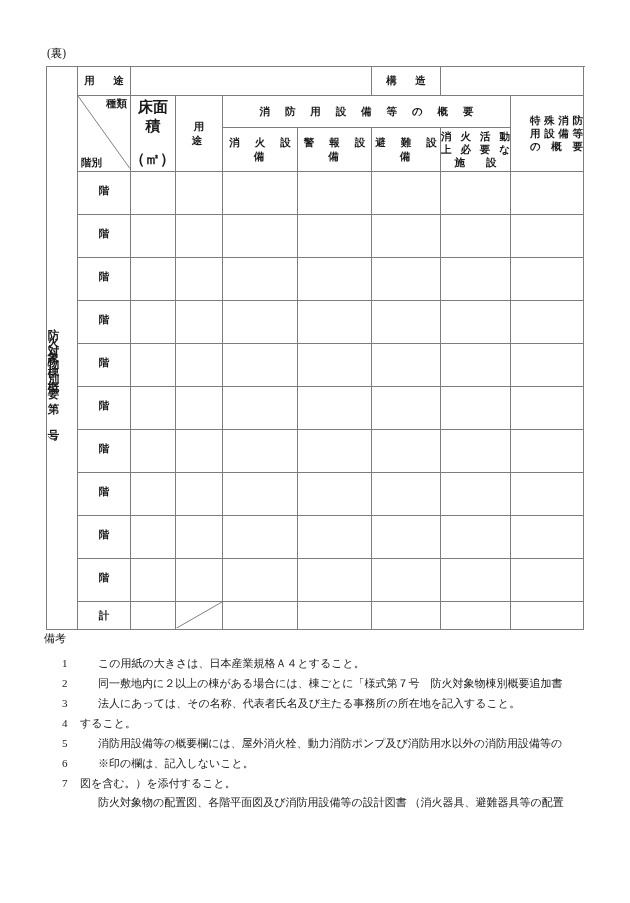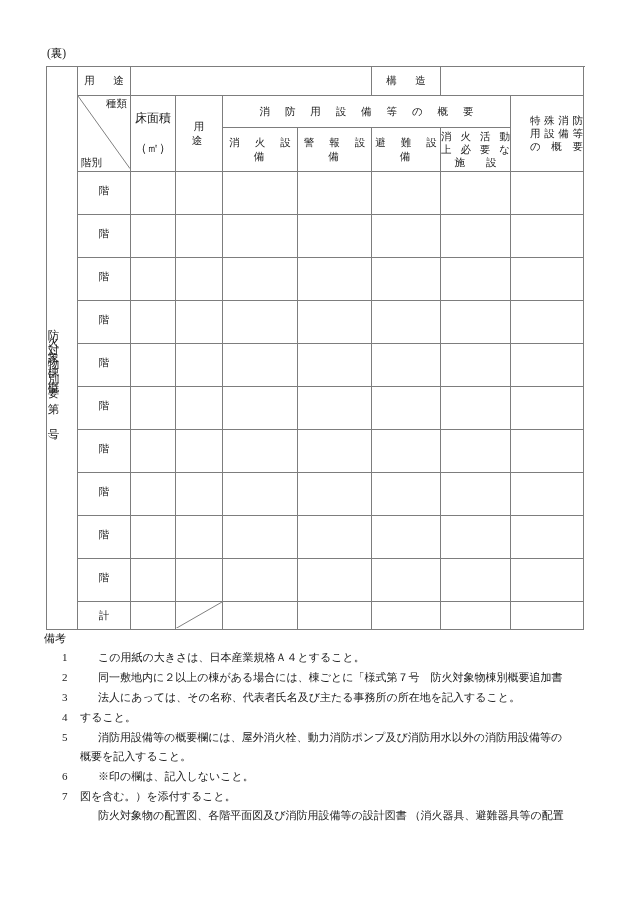--- a/index.html
+++ b/index.html
@@ -28,20 +28,21 @@
   }
 
   
   .form-table {
     position: absolute;
     left: 46px;
     top: 66px;
     width: 537px;
     border-collapse: collapse;
     table-layout: fixed;
+    font-weight: bold;
   }
   .form-table td {
     border: 1px solid #7d7d7d;
     padding: 0;
     font-size: 10.5px;
     line-height: 1.25;
     vertical-align: middle;
     text-align: center;
     position: relative;
     background: #ffffff;
@@ -105,21 +106,22 @@
     line-height: 1.1;
   }
 
   
   .stack2 {
     display: flex;
     flex-direction: column;
     justify-content: center;
     gap: 15px;
     height: 100%;
-    font-size: 12px;
+    font-size: 15px;
+    align-items: flex-end;
   }
 
   
   .hdr-3line {
     font-size: 10.5px;
     line-height: 1.42;
     padding: 2px 2px;
     text-align: justify;
   }
   .hdr-3line span {
@@ -167,21 +169,21 @@
     position: absolute;
     left: 44px;
     top: 630px;
     width: 545px;
     font-size: 11px;
     line-height: 1;
   }
   .remarks-title {
     font-size: 11px;
     line-height: 16px;
-    margin-bottom: 2px;
+    margin-bottom: 8px;
   }
   .note-row {
     display: flex;
     align-items: flex-start;
     margin-bottom: 1px;
   }
   .note-num {
     width: 36px;
     flex: 0 0 36px;
     text-align: left;
@@ -411,21 +413,20 @@
     <div class="note-num">4</div>
     <div class="note-text">
       <span class="l">すること。</span>
     </div>
   </div>
 
   <div class="note-row">
     <div class="note-num">5</div>
     <div class="note-text">
       <span class="l indent">消防用設備等の概要欄には、屋外消火栓、動力消防ポンプ及び消防用水以外の消防用設備等の</span>
-      <span class="l">概要を記入すること。</span>
     </div>
   </div>
 
   <div class="note-row">
     <div class="note-num">6</div>
     <div class="note-text">
       <span class="l indent">※印の欄は、記入しないこと。</span>
     </div>
   </div>
 

